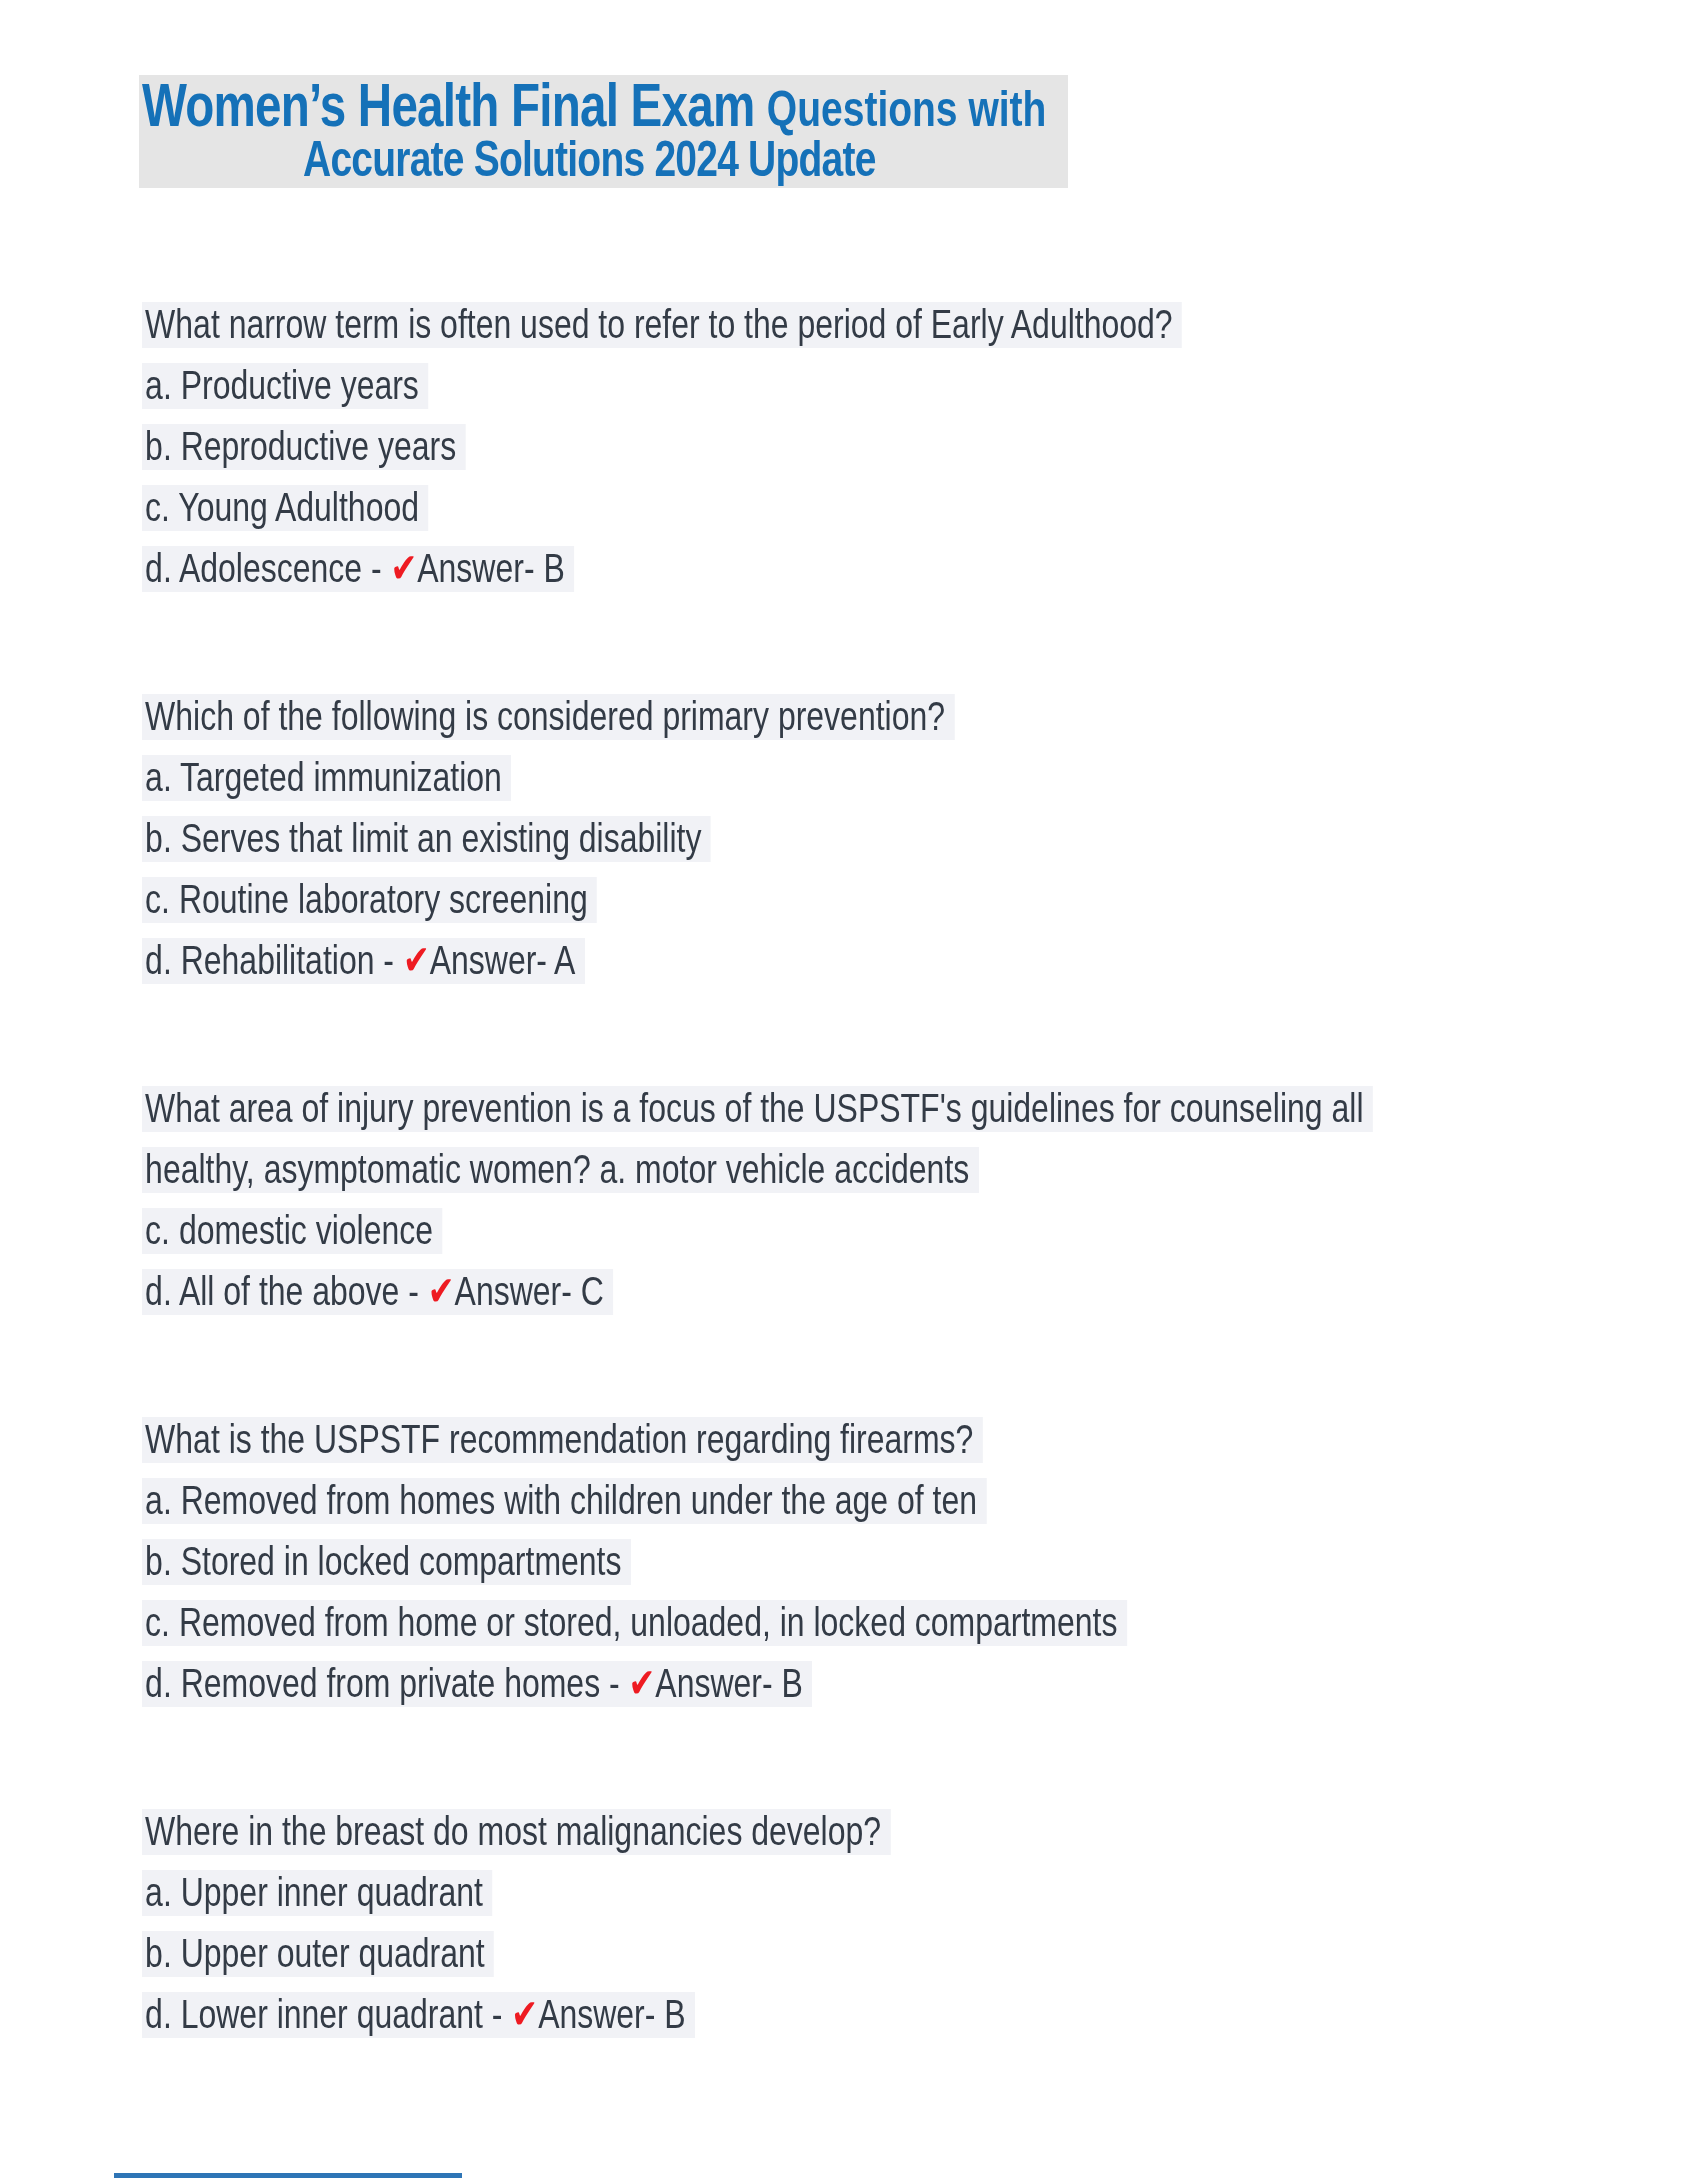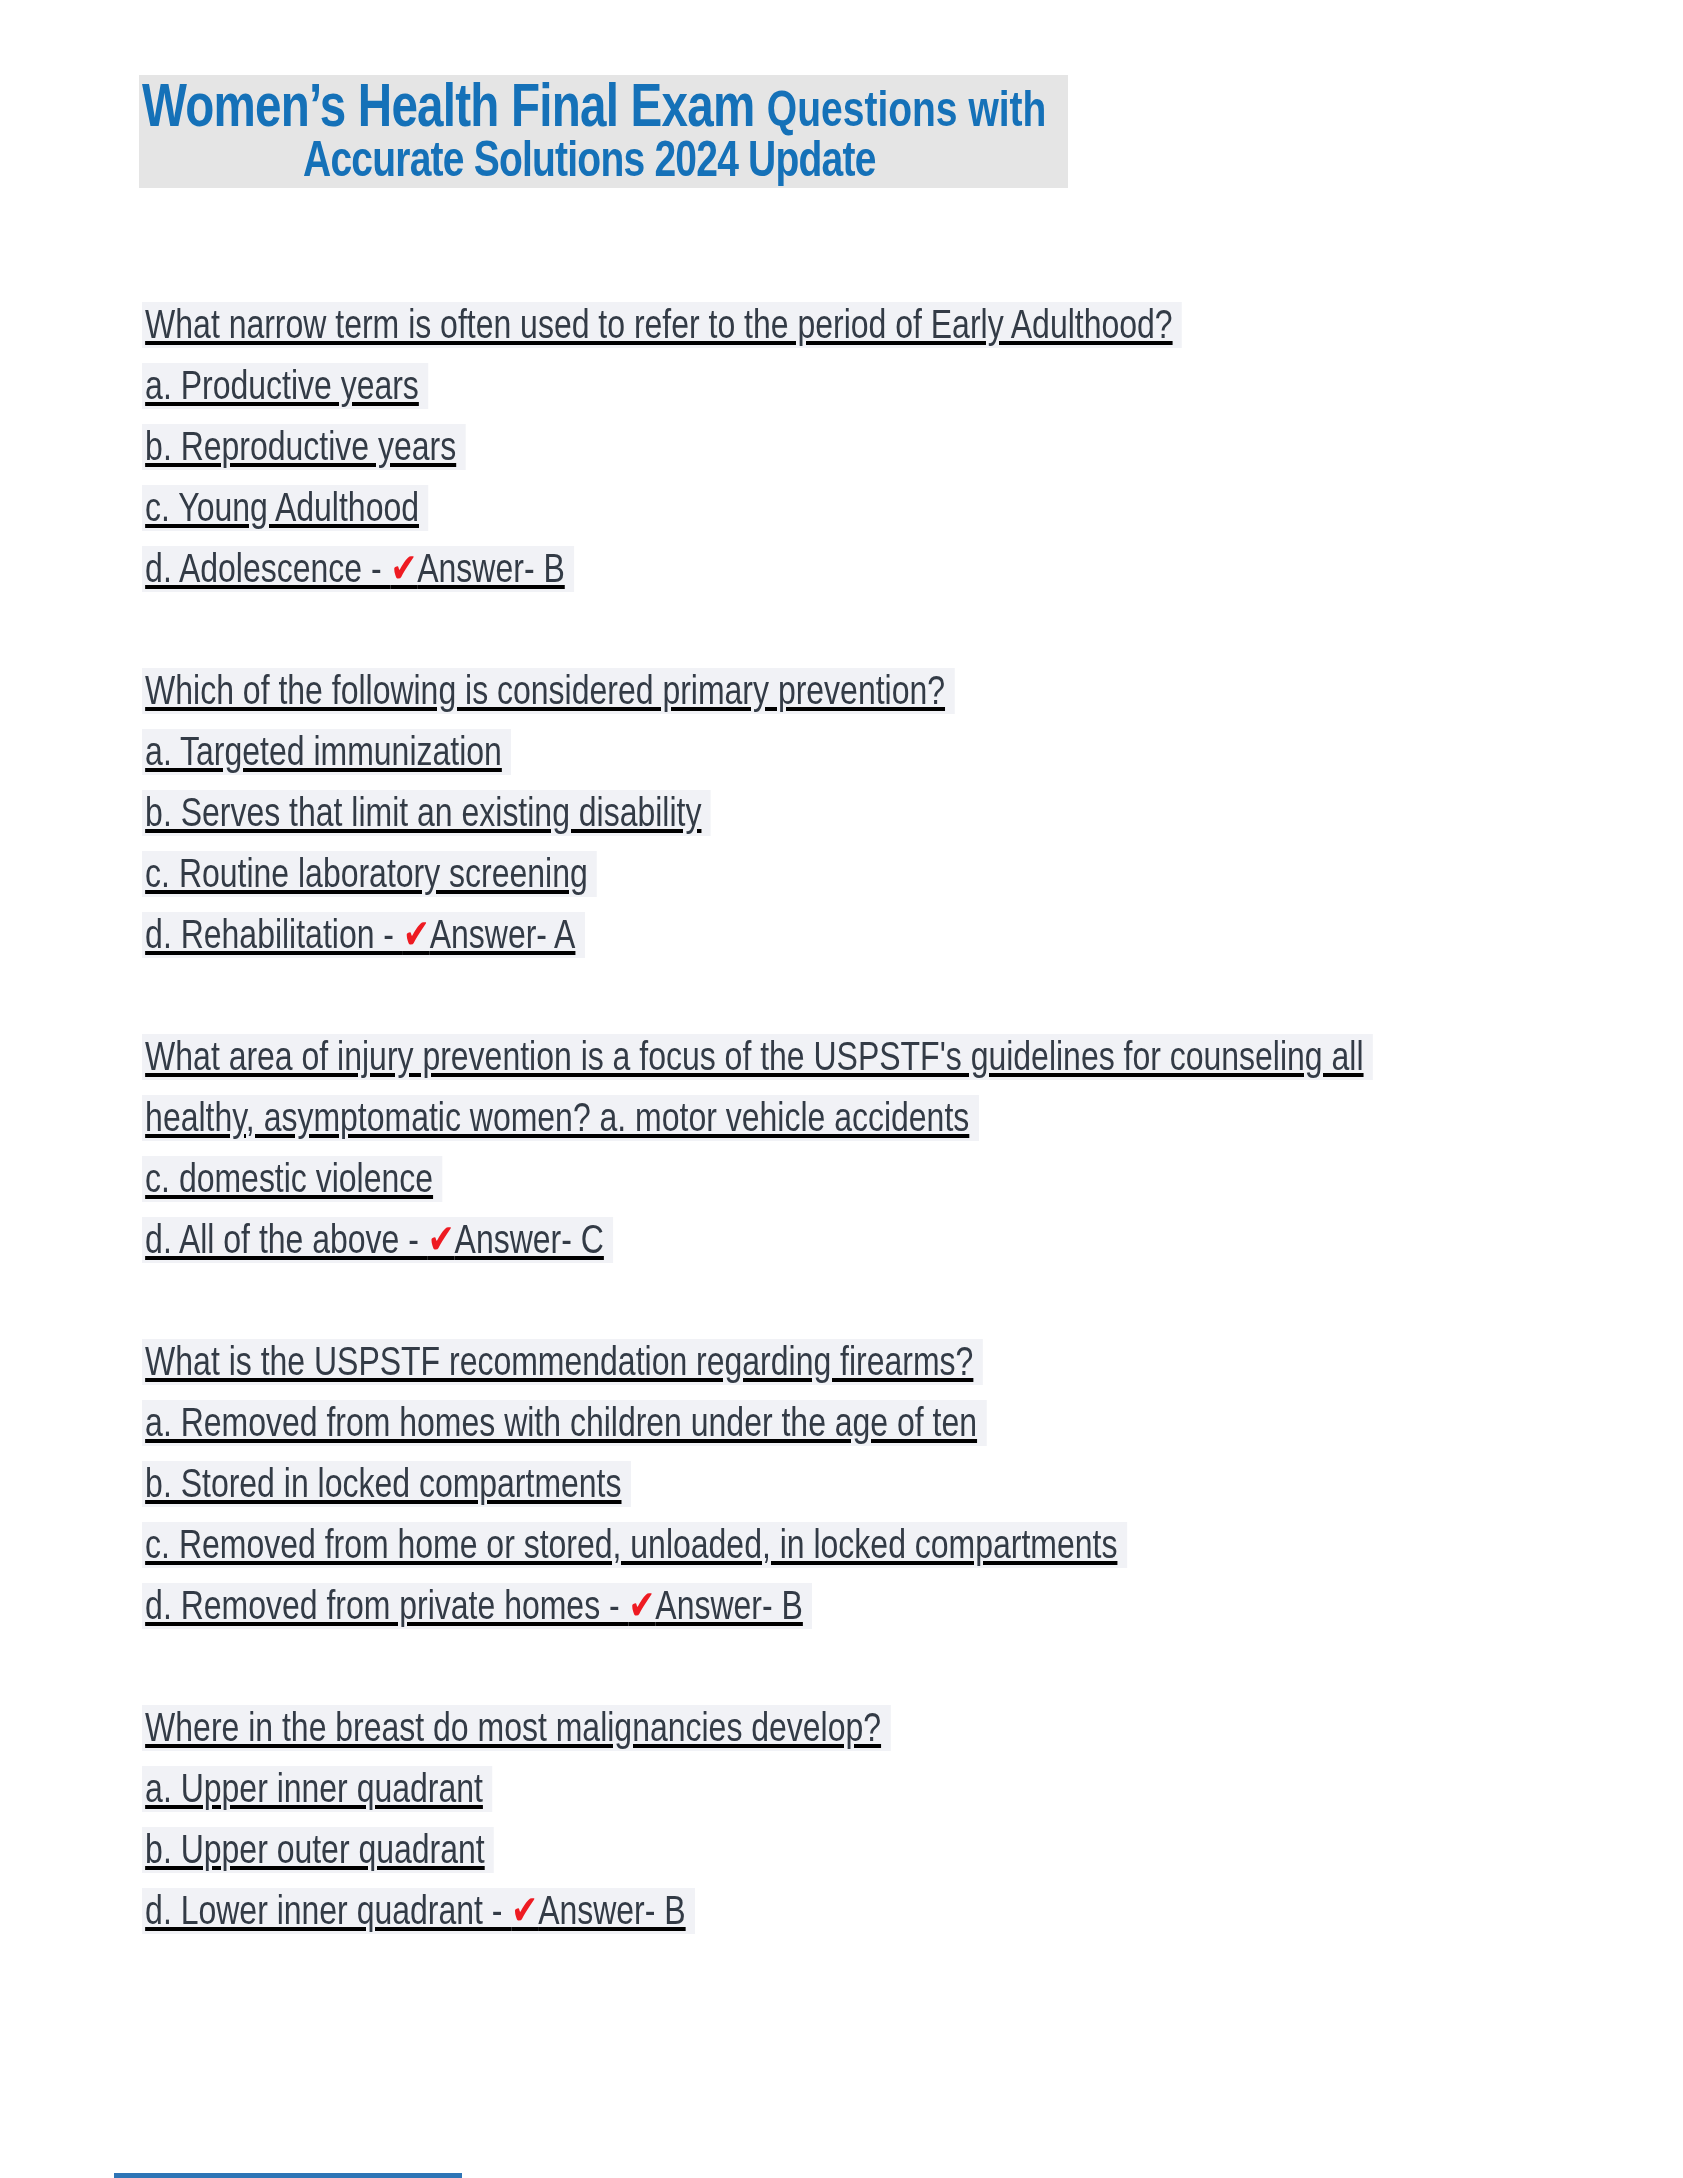--- a/index.html
+++ b/index.html
@@ -55,24 +55,23 @@
     font-size: 50px;
     letter-spacing: -1px;
   }
 
   
   .questions {
     position: absolute;
     left: 142px;
     top: 294px;
     width: 1485px;
-    text-decoration: underline;
   }
   .block + .block {
-    margin-top: 61px;
+    margin-top: 87px;
   }
   .line {
     height: 61px;
     display: flex;
     align-items: center;
   }
   .hl {
     display: inline-block;
     transform: scaleX(0.78);
     transform-origin: 0 50%;

